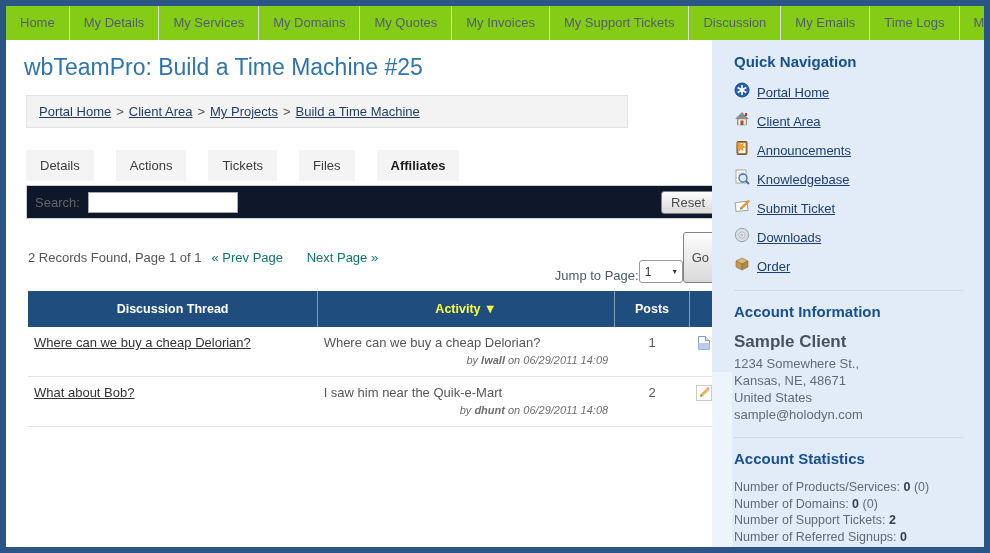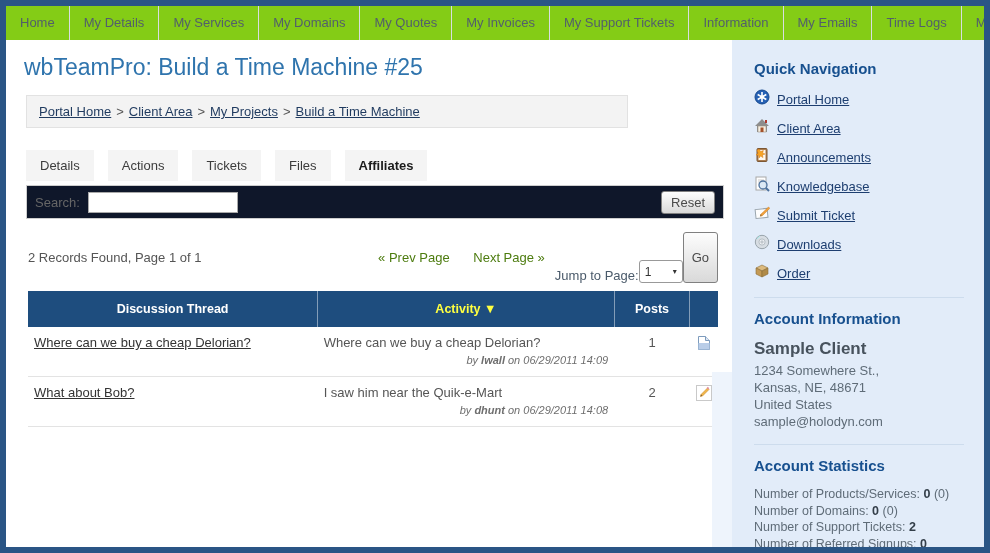--- a/index.html
+++ b/index.html
@@ -6,50 +6,50 @@
   body { font-family:"Liberation Sans", sans-serif; background:#fff; }
   .frame { width:990px; height:553px; border:6px solid #2a5585; background:#fff; position:relative; overflow:hidden; }
 
   
   .navbar { height:34px; background:#84cc16; display:flex; align-items:stretch; }
   .nav-item { line-height:33px; padding:0 14px; border-right:1px solid #d9dde1; font-size:13px; color:#525f6b; cursor:pointer; white-space:nowrap; }
 
   .content { position:relative; height:507px; background:#fff; }
 
   
-  .sidebar { position:absolute; top:0; right:0; width:252px; height:100%; background:#e2ecf9; padding:20px 20px 0 22px; }
+  .sidebar { position:absolute; top:0; right:0; width:272px; height:100%; background:#e2ecf9; padding:13px 20px 0 22px; }
   .gutter-low { position:absolute; right:252px; width:20px; top:332px; bottom:0; background:#eef4fc; }
   .sb-heading { font-size:15px; font-weight:bold; color:#17508f; margin-bottom:12px; }
   .sb-section { margin-bottom:10px; }
   .sb-divider { border-top:1px solid #cddced; margin:14px 0 12px 0; }
   .qn-item { display:flex; align-items:center; gap:7px; margin-bottom:9px; }
   .qn-item a, .qn-link { font-size:13px; color:#1d3e70; text-decoration:underline; cursor:pointer; }
   .acct-name { font-size:17px; font-weight:bold; color:#47525d; margin-bottom:3px; }
   .acct-line { font-size:13px; color:#5f6c78; line-height:17px; }
   .stat-line { font-size:12.5px; color:#5f6c78; line-height:16.5px; }
   .stat-value { font-weight:bold; color:#333e49; }
 
   
   .main { width:718px; padding:10px 0 0 18px; }
   .page-title { font-size:23px; color:#2f74ad; font-weight:normal; margin:4px 0 14px 0; }
   .breadcrumb { background:#f3f3f3; border:1px solid #e2e2e2; width:602px; margin-left:2px; padding:8px 12px; font-size:13px; color:#555; }
   .breadcrumb a { color:#1f3a5f; text-decoration:underline; cursor:pointer; }
   .bc-sep { margin:0 5px; color:#555; }
 
-  .tabs { margin:22px 0 4px 2px; display:flex; gap:14px;align-items:center; }
+  .tabs { margin:22px 0 4px 2px; display:flex; gap:22px;align-items:center; }
   .tab { background:#f4f4f4; padding:8px 14px; font-size:13px; color:#3c3c3c; cursor:pointer; }
   .tab.active { font-weight:bold; color:#1b1b1b; }
 
   .searchbar { width:698px; margin-left:2px; background:#0f172a; border:1px solid #cecece; height:34px; display:flex; align-items:center; padding:0 8px; }
   .searchbar label { font-size:13px; color:#666; margin-right:8px; }
   .search-input { width:150px; height:21px; border:1px solid #a9a9a9; background:#fff; font-size:12px; padding:0 4px; }
   .btn { margin-left:auto; background:linear-gradient(#fdfdfd,#d9d9d9); border:1px solid #808080; border-radius:3px; padding:3px 9px; font-size:13px; color:#4a4a4a; cursor:pointer; }
 
   .pager { width:690px; margin:13px 0 8px 4px; display:flex; align-items:center; font-size:13px; color:#555; }
-  .pager-center { flex:1; text-align:right; color:#4d7c0f; }
+  .pager-center { flex:1; text-align:left; color:#0f766e; }
   .pager-center span { margin:0 10px; cursor:pointer; }
   .jump { display:flex; align-items:flex-end; color:#4a5a6a; }
   .jump-select { width:44px; height:23px; border:1px solid #999; border-radius:3px; background:#fff; font-size:12px; color:#333; display:flex; align-items:center; justify-content:space-between; padding:0 5px; cursor:pointer; }
   .jump-select .arr { font-size:8px; color:#333; }
   .btn-go { margin-left:0; padding:17px 8px; }
 
   table.disc { width:690px; margin-left:4px; border-collapse:collapse; }
   .disc th { background:#1e4d7e; color:#fff; font-size:12.5px; font-weight:bold; padding:11px 4px; text-align:center; cursor:pointer; }
   .disc th + th { border-left:1px solid rgba(255,255,255,0.45); }
   .disc th.activity { color:#ffff40; }
@@ -67,21 +67,21 @@
 <div class="frame">
 
   <div class="navbar">
     <div class="nav-item">Home</div>
     <div class="nav-item">My Details</div>
     <div class="nav-item">My Services</div>
     <div class="nav-item">My Domains</div>
     <div class="nav-item">My Quotes</div>
     <div class="nav-item">My Invoices</div>
     <div class="nav-item">My Support Tickets</div>
-    <div class="nav-item">Information</div>
+    <div class="nav-item">Discussion</div>
     <div class="nav-item">My Emails</div>
     <div class="nav-item">Time Logs</div>
     <div class="nav-item">My Projects</div>
   </div>
 
   <div class="content">
 
     <div class="sidebar">
       <div class="sb-section">
         <div class="sb-heading">Quick Navigation</div>

